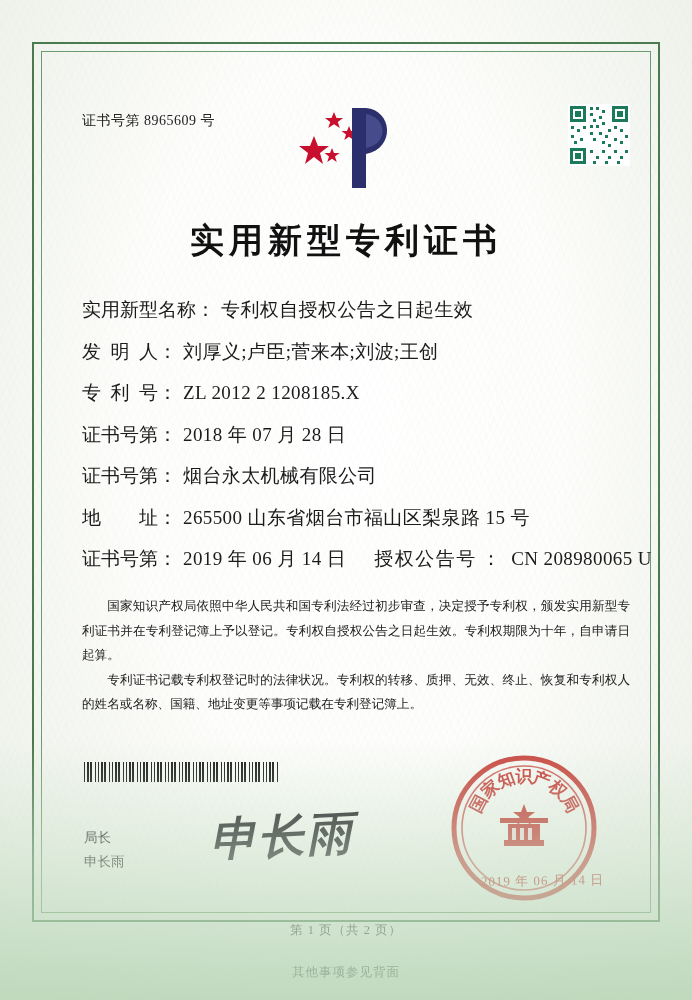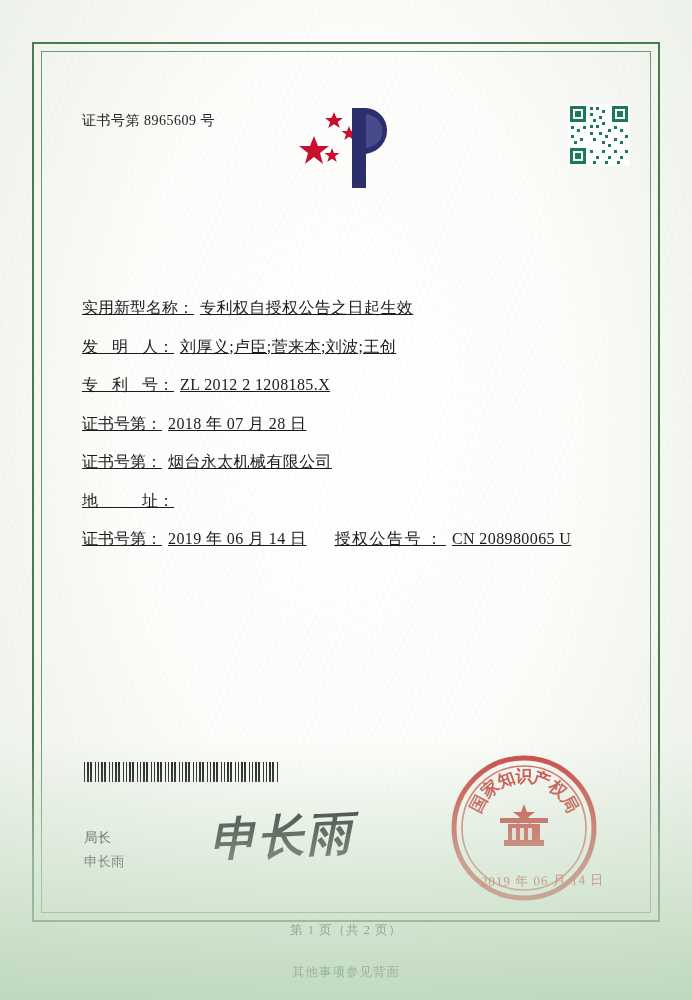--- a/index.html
+++ b/index.html
@@ -96,24 +96,23 @@
     color:#111;
     font-family:"DejaVu Serif", serif;
   }
 
   
   .fields{
     position:absolute;
     left:82px;
     top:300px;
     width:540px;
-    font-size:16px;
+    font-size:19px;
     line-height:1;
     color:#1b1b1b;
-    text-decoration:underline;
   }
   .field{
     display:flex;
     align-items:baseline;
     margin-bottom:22.5px;
     white-space:nowrap;
   }
   .f-label{
     flex:0 0 auto;
     letter-spacing:0px;
@@ -304,20 +303,21 @@
           <rect x="46" y="46" width="3" height="3"></rect>
           <rect x="52" y="52" width="3" height="3"></rect>
         <rect x="57" y="46" width="3" height="3"></rect>
           <rect x="25" y="57" width="3" height="3"></rect>
           <rect x="37" y="57" width="3" height="3"></rect>
         <rect x="49" y="57" width="3" height="3"></rect>
       </g>
     </svg>
   </div>
 
+  <div class="title">实用新型专利证书</div>
 
   <div class="fields">
     <div class="field">
       <span class="f-label">实用新型名称</span>
       <span>：</span>
       <span class="f-value">专利权自授权公告之日起生效</span>
     </div>
 
     <div class="field">
       <span class="f-label spread">发明人</span>
@@ -339,34 +339,39 @@
 
     <div class="field">
       <span class="f-label">证书号第</span>
       <span>：</span>
       <span class="f-value">烟台永太机械有限公司</span>
     </div>
 
     <div class="field">
       <span class="f-label spread">地址</span>
       <span>：</span>
+      <span class="f-value">265500 山东省烟台市福山区梨泉路 15 号</span>
     </div>
 
     <div class="field">
       <span class="f-label">证书号第</span>
       <span>：</span>
       <span class="f-value">2019 年 06 月 14 日</span>
       <span class="f-second">
         <span class="f-label">授权公告号</span>
         <span>：</span>
         <span class="f-value">CN 208980065 U</span>
       </span>
     </div>
   </div>
 
+  <div class="paras">
+    <p>国家知识产权局依照中华人民共和国专利法经过初步审查，决定授予专利权，颁发实用新型专利证书并在专利登记簿上予以登记。专利权自授权公告之日起生效。专利权期限为十年，自申请日起算。</p>
+    <p>专利证书记载专利权登记时的法律状况。专利权的转移、质押、无效、终止、恢复和专利权人的姓名或名称、国籍、地址变更等事项记载在专利登记簿上。</p>
+  </div>
 
   <div class="barcode"></div>
 
   <div class="sig-label">局长</div>
   <div class="sig-name">申长雨</div>
   <div class="handwriting">申长雨</div>
 
   <div class="seal">
     <svg viewBox="0 0 152 152" width="152" height="152">
       <circle cx="76" cy="76" r="70" fill="none" stroke="#c4342f" stroke-width="5" opacity=".9"></circle>

